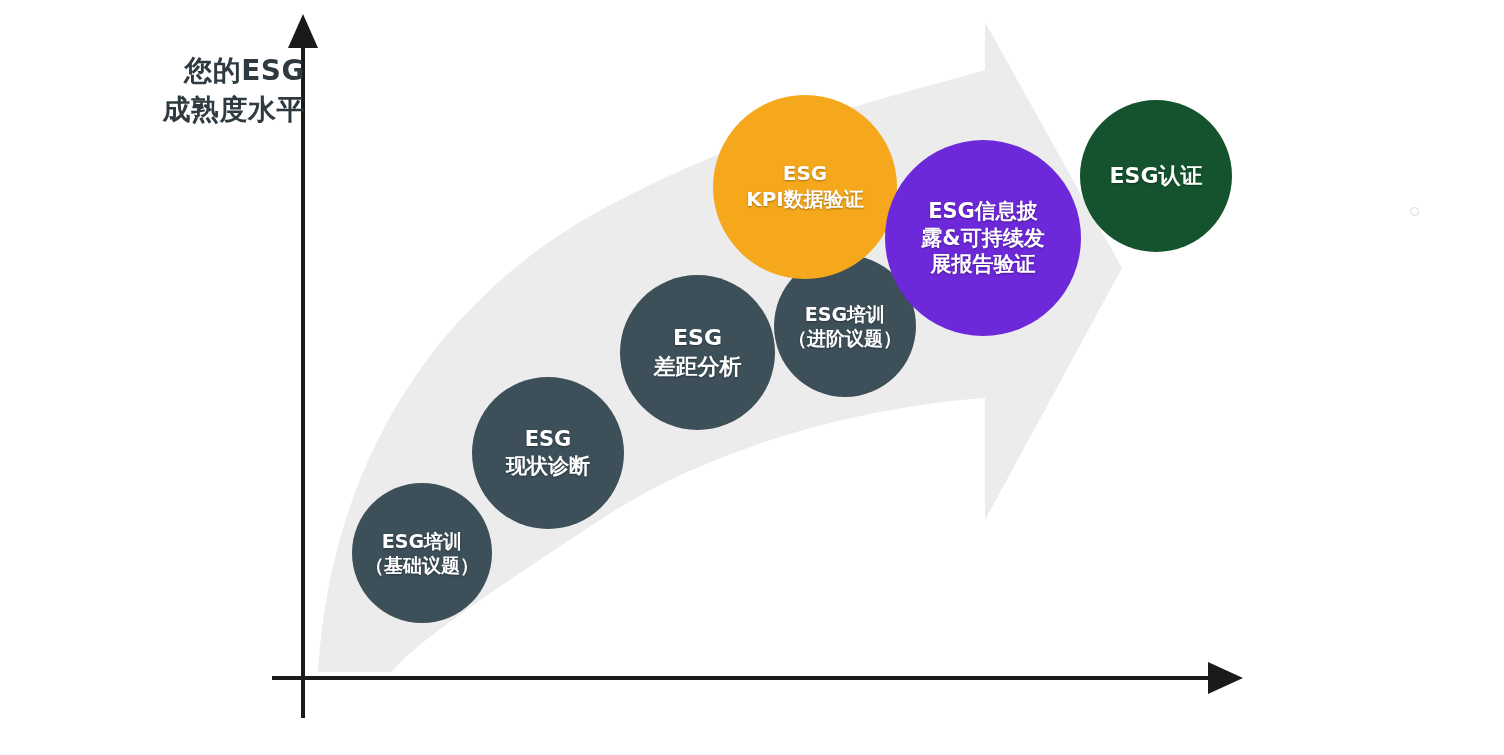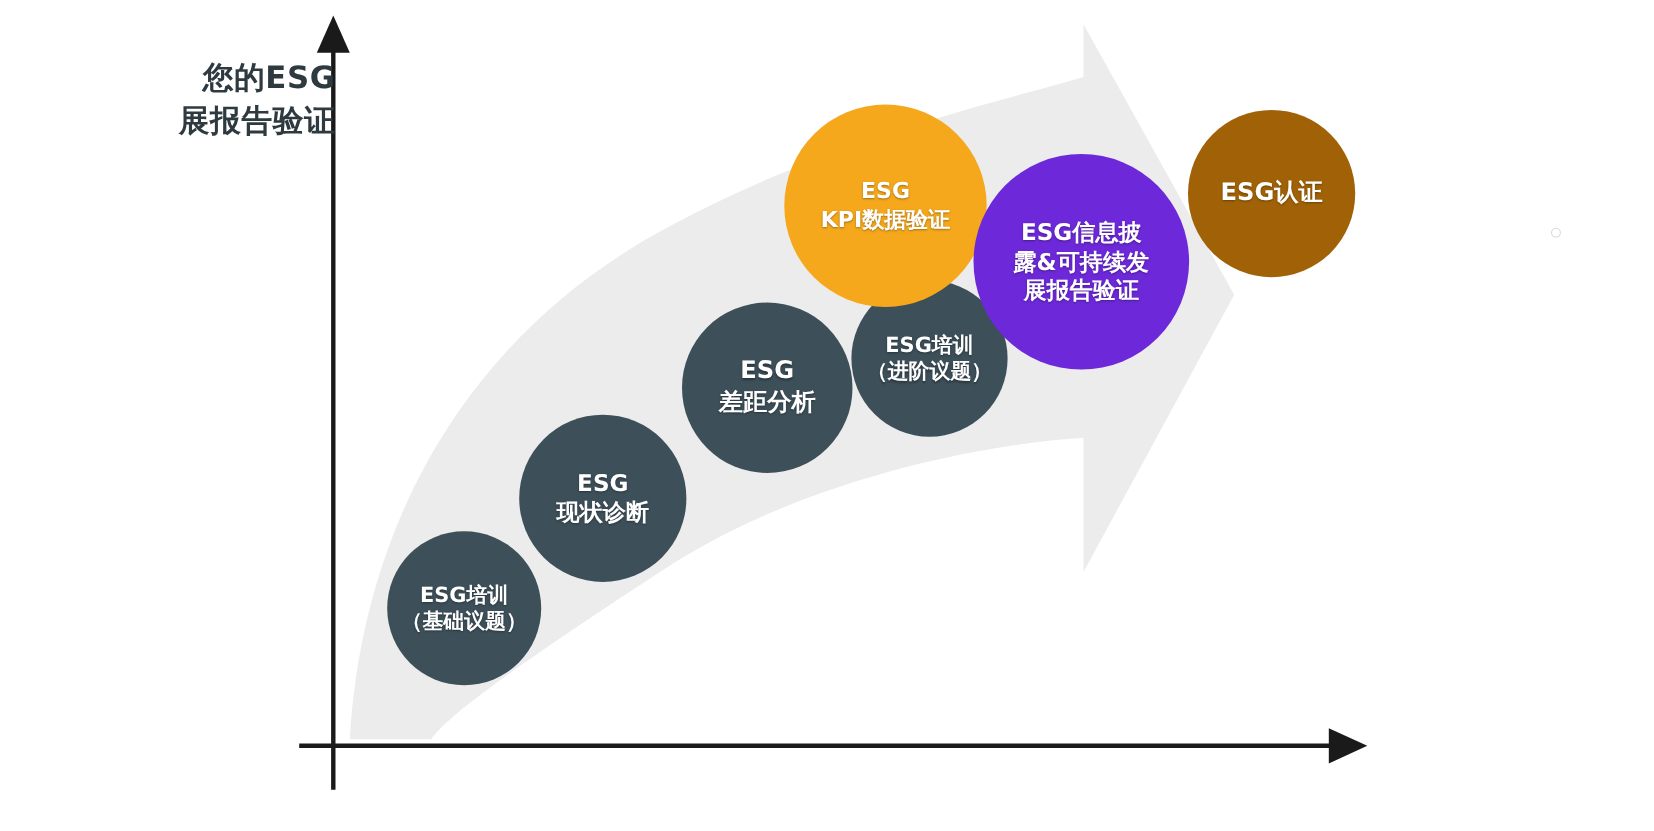--- a/index.html
+++ b/index.html
@@ -146,32 +146,32 @@
     <line x1="303" y1="22" x2="303" y2="718" stroke="#1a1a1a" stroke-width="4"></line>
 
     <polygon points="303,14 288,48 318,48" fill="#1a1a1a"></polygon>
 
     <line x1="272" y1="678" x2="1228" y2="678" stroke="#1a1a1a" stroke-width="4"></line>
 
     <polygon points="1243,678 1208,662 1208,694" fill="#1a1a1a"></polygon>
   </svg>
 
   <div class="axis-label" id="y-axis-label">您的ESG
-展报告验证</div>
+成熟度水平</div>
 
   <div id="bubble-layer">
       <div class="bubble dark" style="left: 352px; top: 483px; width: 140px; height: 140px; font-size: 19px; background: rgb(61, 79, 89);">ESG培训
 （基础议题）</div>
       <div class="bubble dark" style="left: 472px; top: 377px; width: 152px; height: 152px; font-size: 21px; background: rgb(61, 79, 89);">ESG
 现状诊断</div>
       <div class="bubble dark" style="left: 620px; top: 275px; width: 155px; height: 155px; font-size: 22px; background: rgb(61, 79, 89);">ESG
 差距分析</div>
       <div class="bubble dark" style="left: 774px; top: 255px; width: 142px; height: 142px; font-size: 19px; background: rgb(61, 79, 89);">ESG培训
 （进阶议题）</div>
-      <div class="bubble dark" style="left: 1080px; top: 100px; width: 152px; height: 152px; font-size: 22px; background: #a16207;">ESG认证</div>
+      <div class="bubble dark" style="left: 1080px; top: 100px; width: 152px; height: 152px; font-size: 22px; background: #14532d;">ESG认证</div>
       <div class="bubble yellow" style="left: 713px; top: 95px; width: 184px; height: 184px; font-size: 20px; background: rgb(245, 168, 28);">ESG
 KPI数据验证</div>
       <div class="bubble orange" style="left: 885px; top: 140px; width: 196px; height: 196px; font-size: 21px; background: #6d28d9;">ESG信息披
 露&amp;可持续发
 展报告验证</div>
     </div>
 
   <div id="stray-mark"></div>
 
 

